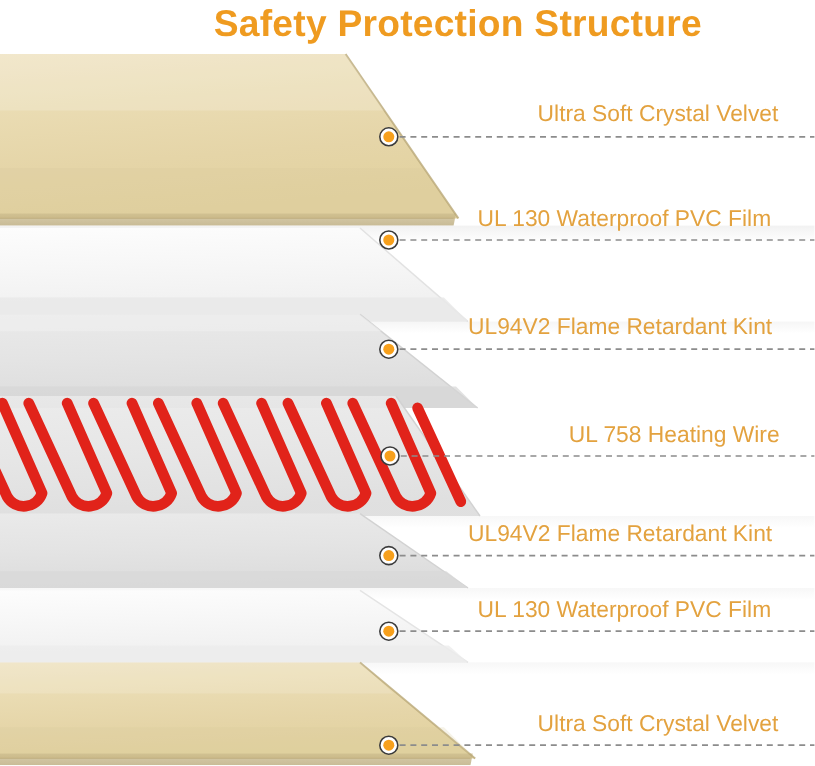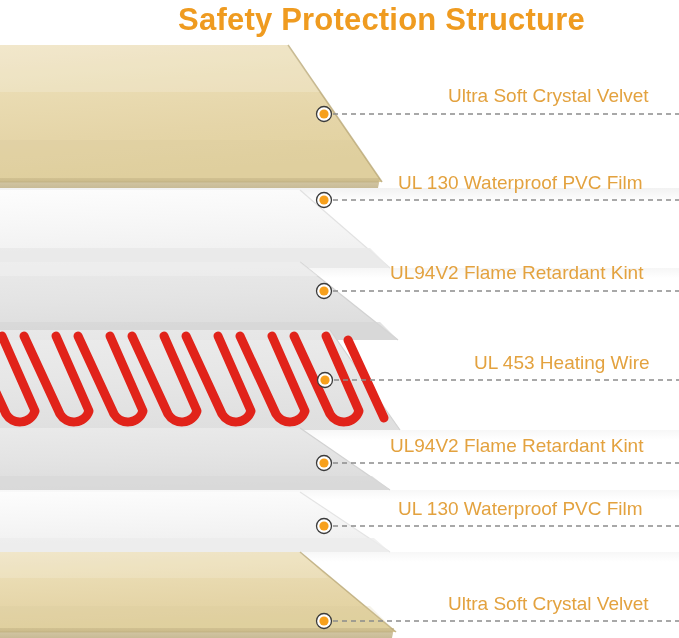--- a/index.html
+++ b/index.html
@@ -199,19 +199,19 @@
           <circle cx="324" cy="621" r="7.5" fill="#ffffff" stroke="#3b3b3b" stroke-width="1.3"></circle>
           <circle cx="324" cy="621" r="4.6" fill="#f7a01c"></circle>
         </g>
       </g>
   </svg>
 
   <div id="labels">
       <div class="label" style="left: 448px; top: 85px; color: rgb(227, 162, 63);">Ultra Soft Crystal Velvet</div>
       <div class="label" style="left: 398px; top: 172px; color: rgb(227, 162, 63);">UL 130 Waterproof PVC Film</div>
       <div class="label" style="left: 390px; top: 262px; color: rgb(227, 162, 63);">UL94V2 Flame Retardant Kint</div>
-      <div class="label" style="left: 474px; top: 352px; color: rgb(227, 162, 63);">UL 453 Heating Wire</div>
+      <div class="label" style="left: 474px; top: 352px; color: rgb(227, 162, 63);">UL 758 Heating Wire</div>
       <div class="label" style="left: 390px; top: 435px; color: rgb(227, 162, 63);">UL94V2 Flame Retardant Kint</div>
       <div class="label" style="left: 398px; top: 498px; color: rgb(227, 162, 63);">UL 130 Waterproof PVC Film</div>
       <div class="label" style="left: 448px; top: 593px; color: rgb(227, 162, 63);">Ultra Soft Crystal Velvet</div>
     </div>
 
 </div>
 
 </body></html>

